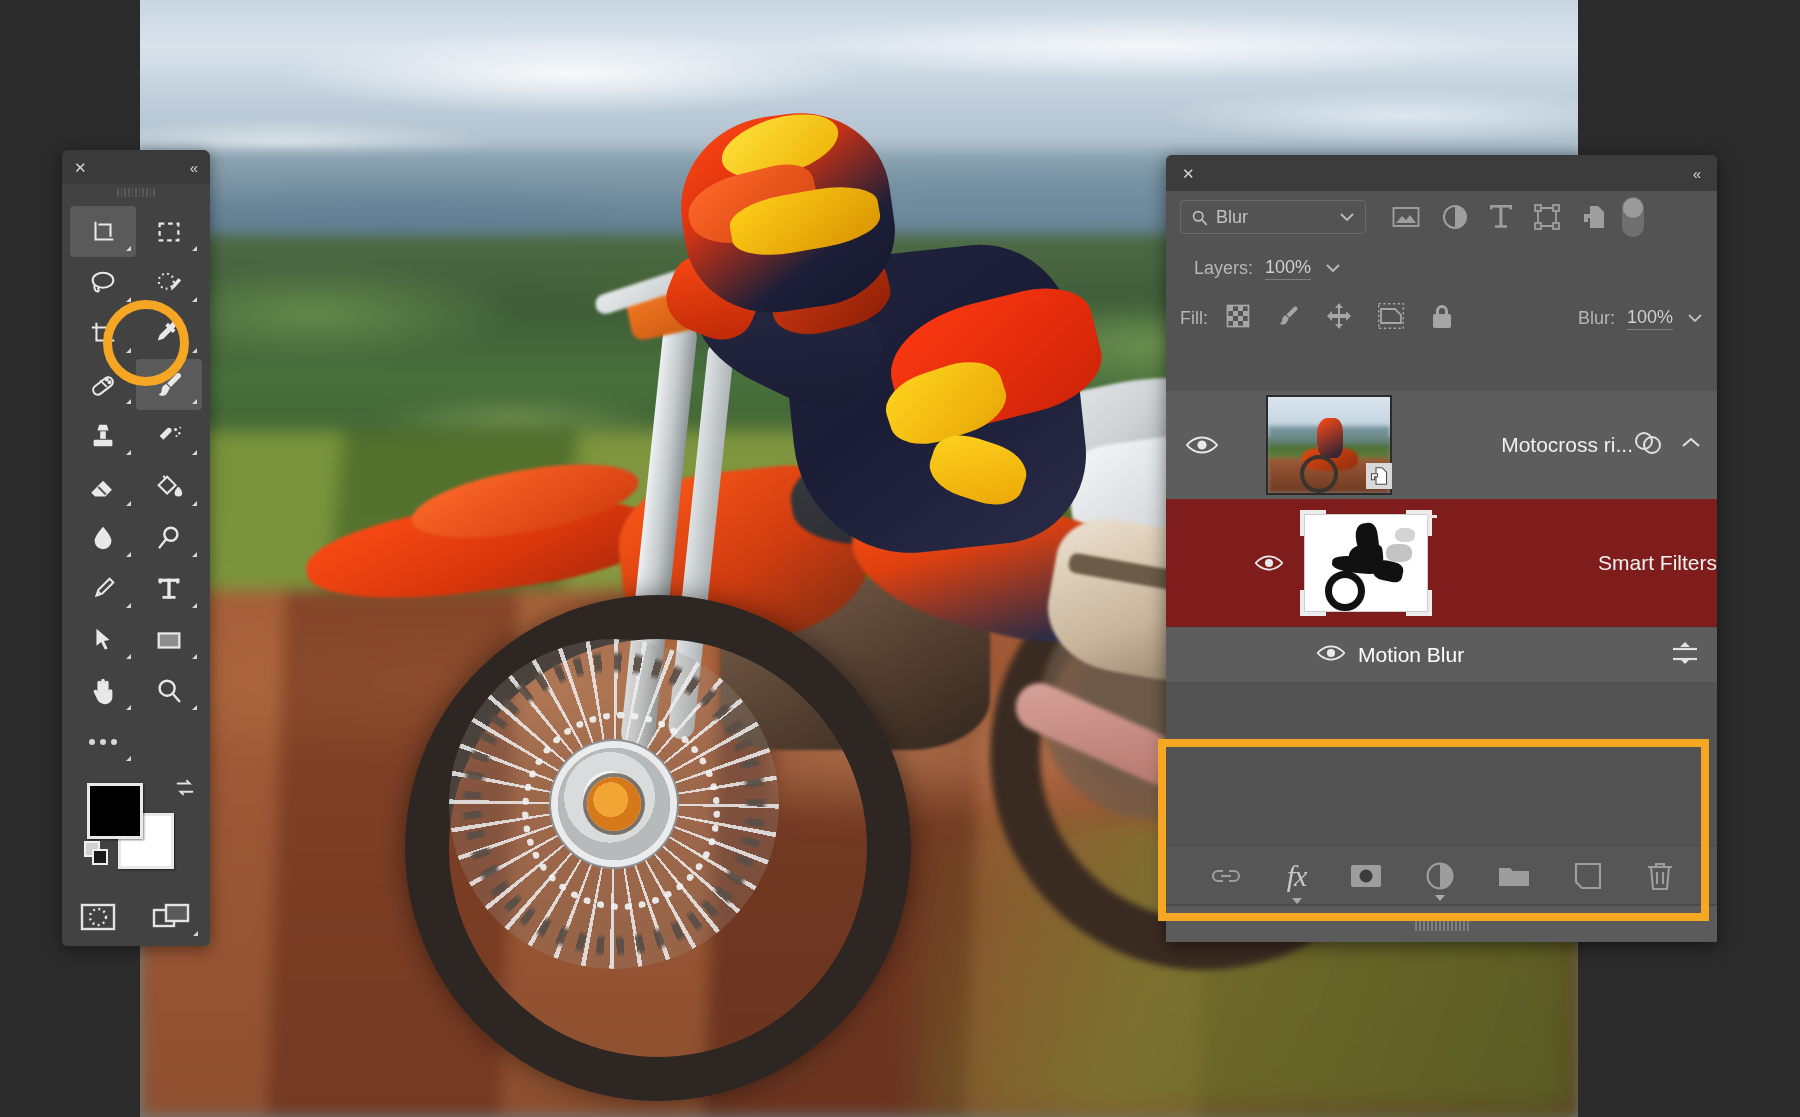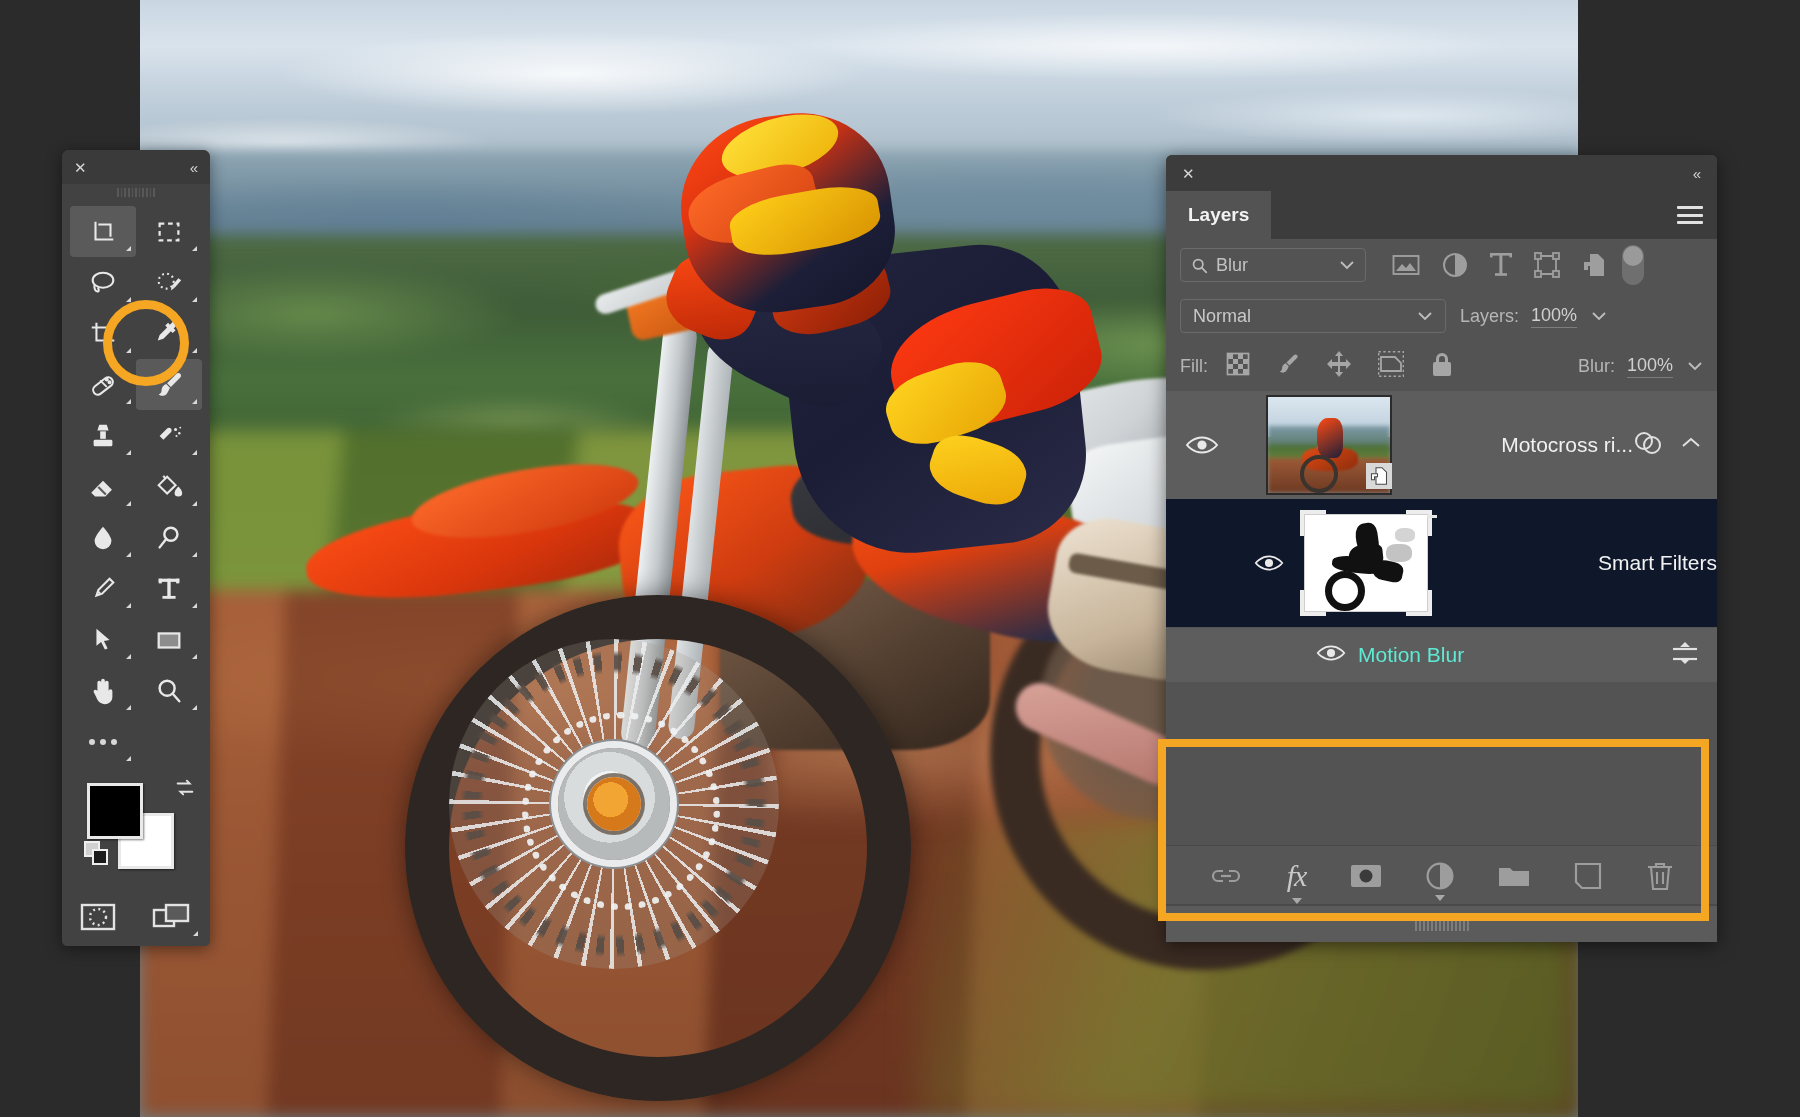--- a/index.html
+++ b/index.html
@@ -446,21 +446,21 @@
 
   
   #sf-highlight{
     position:absolute;left:-8px;top:348px;width:551px;height:182px;
     border:8px solid #f5a623;box-sizing:border-box;z-index:5;
   }
   #sf-block{
     position:absolute;left:0;top:0;right:0;height:182px;
   }
   .sf-row{
-    height:128px;display:flex;align-items:center;background:#0f172a;
+    height:128px;display:flex;align-items:center;background:#7f1d1d;
   }
   .mask-thumb{
     width:122px;height:96px;background:#fff;position:relative;border:1px solid #cfcfcf;
   }
   .mask-thumb:before,.mask-thumb:after{
     content:"";position:absolute;width:10px;height:3px;background:#e6e6e6;
   }
   .mask-corners{position:absolute;inset:-5px;pointer-events:none;}
   .mask-corners i{position:absolute;background:#ededed;}
   .mask-corners i:nth-child(1){left:0;top:0;width:4px;height:26px;}
@@ -470,21 +470,21 @@
   .mask-corners i:nth-child(5){left:0;bottom:0;width:4px;height:26px;}
   .mask-corners i:nth-child(6){left:0;bottom:0;width:26px;height:4px;}
   .mask-corners i:nth-child(7){right:0;bottom:0;width:4px;height:26px;}
   .mask-corners i:nth-child(8){right:0;bottom:0;width:26px;height:4px;}
   .mask-art{position:absolute;inset:0;overflow:hidden;}
   .mk{position:absolute;background:#111;}
   .sf-label{flex:1;color:#f2f2f2;font-size:21px;padding-left:18px;}
   .filter-row{
     height:54px;display:flex;align-items:center;background:#5d5d5d;border-top:1px solid #545454;
   }
-  .filter-name{color:#5eead4;font-size:21px;padding-left:12px;}
+  .filter-name{color:#ffffff;font-size:21px;padding-left:12px;}
 
   #bottom-bar{
     position:absolute;left:0;right:0;bottom:36px;height:60px;background:#565656;
     display:flex;align-items:center;justify-content:center;gap:44px;border-top:1px solid #4a4a4a;
   }
   #bottom-bar .bi{position:relative;display:flex;align-items:center;justify-content:center;}
   #bottom-bar .bi .dcaret{
     position:absolute;left:50%;bottom:-11px;transform:translateX(-50%);
     width:0;height:0;border-left:5px solid transparent;border-right:5px solid transparent;
     border-top:6px solid #a9a9a9;
@@ -784,30 +784,20 @@
 
 <div id="brush-ring"></div>
 
 <div id="layers-panel">
 
   <div id="layers-head">
     <span class="hicon">✕</span>
     <span class="hicon">«</span>
   </div>
 
-  <div id="tab-row">
-    <div class="tab">
-      <span>Layers</span>
-    </div>
-    <div id="panel-menu">
-        <i></i>
-        <i></i>
-        <i></i>
-      </div>
-  </div>
 
   <div class="row" id="filter-row">
     <div class="kind-box">
       <svg width="17" height="17" viewBox="0 0 20 20" fill="none" stroke="#bcbcbc" stroke-width="2">
         <circle cx="8.5" cy="8.5" r="5.5"></circle>
           <path d="M12.6 12.6L18 18" stroke-linecap="round"></path>
       </svg>
       <span class="lbl">Blur</span>
       <svg width="16" height="10" viewBox="0 0 16 10" fill="none" stroke="#bcbcbc" stroke-width="1.9">
           <path d="M2 2l6 6 6-6"></path>
@@ -848,26 +838,20 @@
         <svg width="24" height="26" viewBox="0 0 24 26" fill="#9e9e9e">
           <path d="M8 2h8l6 6v16H8z"></path>
           <path d="M2 10h8v4H6v4H2z"></path>
         </svg>
       </span>
     </div>
     <span class="pill"></span>
   </div>
 
   <div class="row" id="blend-row">
-    <div class="blend-box">
-      <span class="lbl">Normal</span>
-      <svg width="16" height="10" viewBox="0 0 16 10" fill="none" stroke="#bcbcbc" stroke-width="1.9">
-          <path d="M2 2l6 6 6-6"></path>
-        </svg>
-    </div>
     <span class="op-label">Layers:</span>
     <span class="op-val">100%</span>
     <svg class="caret" width="16" height="10" viewBox="0 0 16 10" fill="none" stroke="#bcbcbc" stroke-width="1.9">
         <path d="M2 2l6 6 6-6"></path>
       </svg>
   </div>
 
   <div class="row" id="lock-row">
     <span>Fill:</span>
     <span class="lock-icons">

